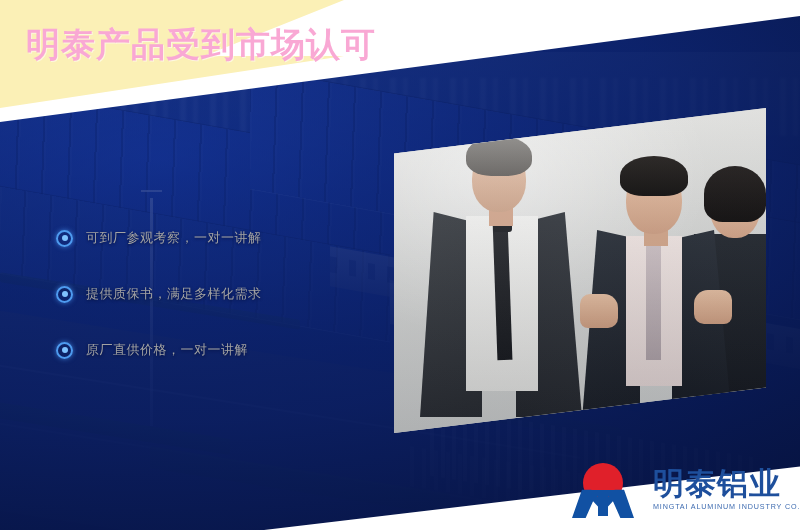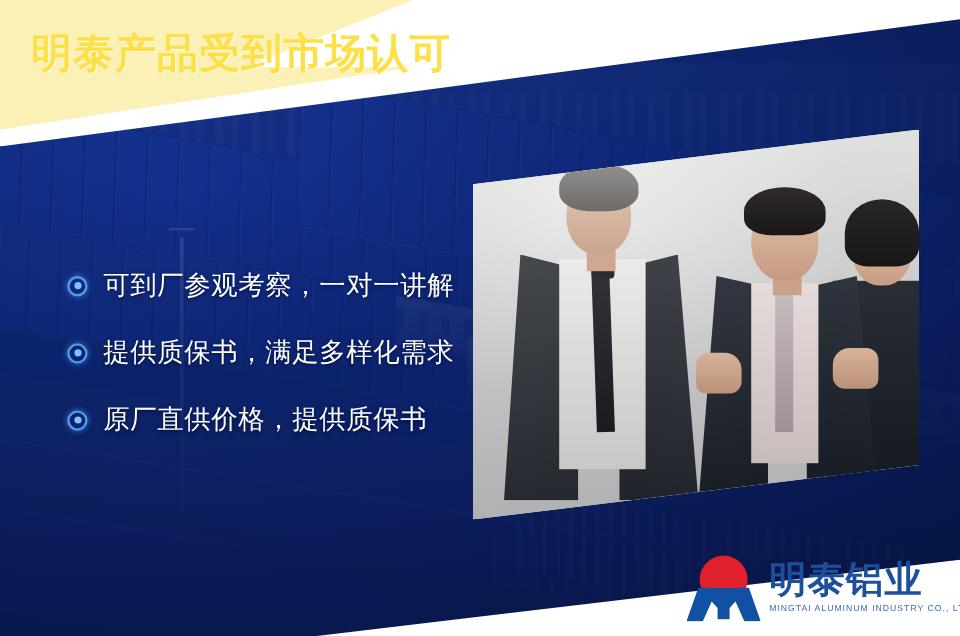--- a/index.html
+++ b/index.html
@@ -141,21 +141,21 @@
     position:absolute;left:0;bottom:0;width:800px;height:120px;
     background:#ffffff;
     clip-path:polygon(33% 100%, 100% 47%, 100% 100%);
   }
 
   
   .title{
     position:absolute;left:26px;top:22px;
     font-family:"DejaVu Sans","Liberation Sans",sans-serif;
     font-size:34px;font-weight:bold;letter-spacing:1px;
-    color:#fde047;
+    color:#f9a8d4;
     text-shadow:1px 1px 0 rgba(255,255,255,.55);
     white-space:nowrap;
   }
 
   
   .bullets{
     position:absolute;left:56px;top:210px;width:350px;
   }
   .bullet-row{
     display:flex;align-items:center;
@@ -169,21 +169,21 @@
     margin-right:13px;
     box-shadow:0 0 5px rgba(80,160,255,.65);
   }
   .bullet-icon::after{
     content:"";position:absolute;left:50%;top:50%;
     width:6px;height:6px;margin:-3px 0 0 -3px;border-radius:50%;
     background:#7fc2ff;
   }
   .bullet-text{
     font-family:"DejaVu Sans","Liberation Sans",sans-serif;
-    font-size:22px;color:#ffffff;white-space:nowrap;
+    font-size:13px;color:#a3a3a3;white-space:nowrap;
     text-shadow:0 1px 3px rgba(0,10,50,.85);
     letter-spacing:.5px;
   }
 
   
   .photo{
     position:absolute;left:394px;top:108px;width:372px;height:325px;
     clip-path:polygon(0% 14%, 100% 0%, 100% 86%, 0% 100%);
     overflow:hidden;
     background:#cfd0cd;
@@ -238,21 +238,21 @@
   .pC-hair{position:absolute;left:310px;top:58px;width:62px;height:56px;border-radius:50% 50% 30% 30%;
     background:linear-gradient(180deg,#211d1c,#0f0d0d);}
   .pC-body{position:absolute;left:300px;top:126px;width:80px;height:185px;
     background:linear-gradient(180deg,#23282f,#12151b);}
   .photo-shade{position:absolute;inset:0;
     background:linear-gradient(180deg,rgba(255,255,255,.05) 0%,rgba(20,24,40,.12) 100%);}
 
   
   .logo{
     position:absolute;left:572px;top:458px;width:212px;height:62px;
-    display:flex;align-items:center;
+    display:flex;align-items:center;gap:12px;
   }
   .logo-mark{
     position:relative;width:62px;height:54px;flex:0 0 auto;margin-right:7px;
   }
   .logo-sun{
     position:absolute;left:11px;top:1px;width:40px;height:40px;border-radius:50%;
     background:#e0202a;
   }
   .logo-m{
     position:absolute;left:0;top:26px;width:62px;height:30px;
@@ -350,21 +350,21 @@
     </div>
 
 
     <div class="bullet-row">
       <span class="bullet-icon"></span>
       <span class="bullet-text">提供质保书，满足多样化需求</span>
     </div>
 
     <div class="bullet-row">
       <span class="bullet-icon"></span>
-      <span class="bullet-text">原厂直供价格，提供质保书</span>
+      <span class="bullet-text">原厂直供价格，一对一讲解</span>
     </div>
 
   </div>
 
   <div class="bottom-white"></div>
 
   <div class="logo">
     <div class="logo-mark">
       <div class="logo-sun"></div>
       <div class="logo-m"></div>

